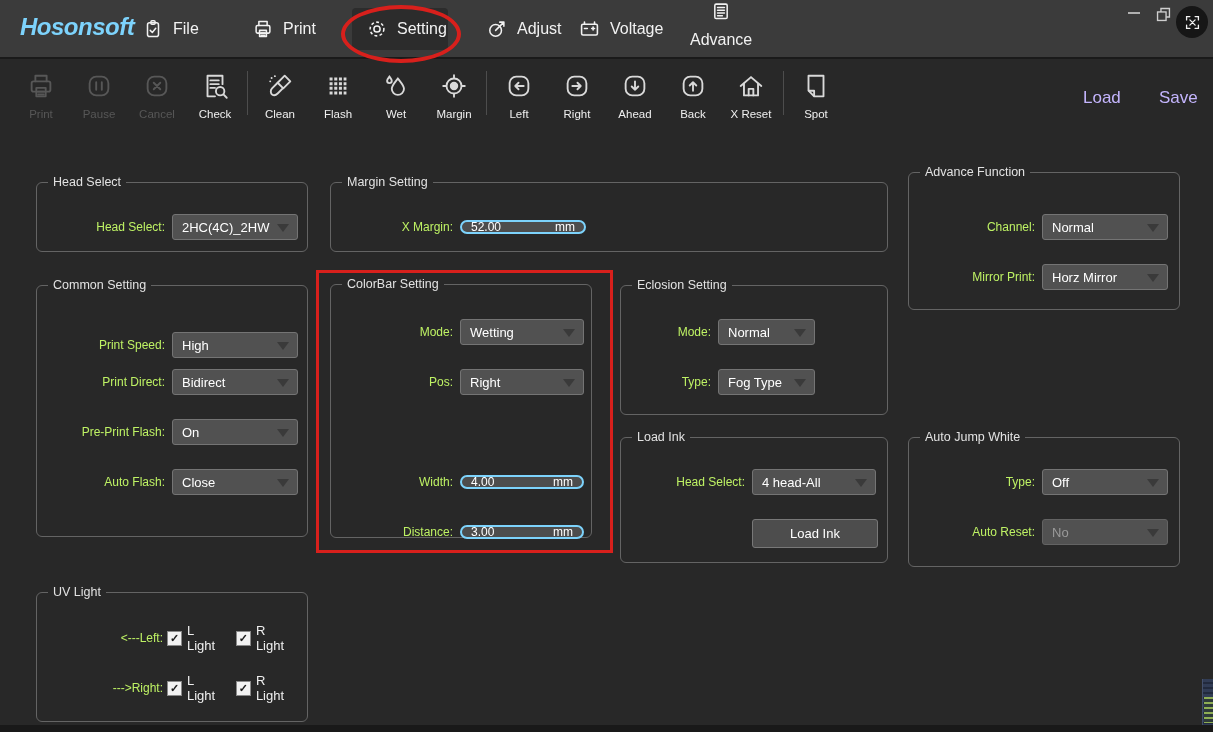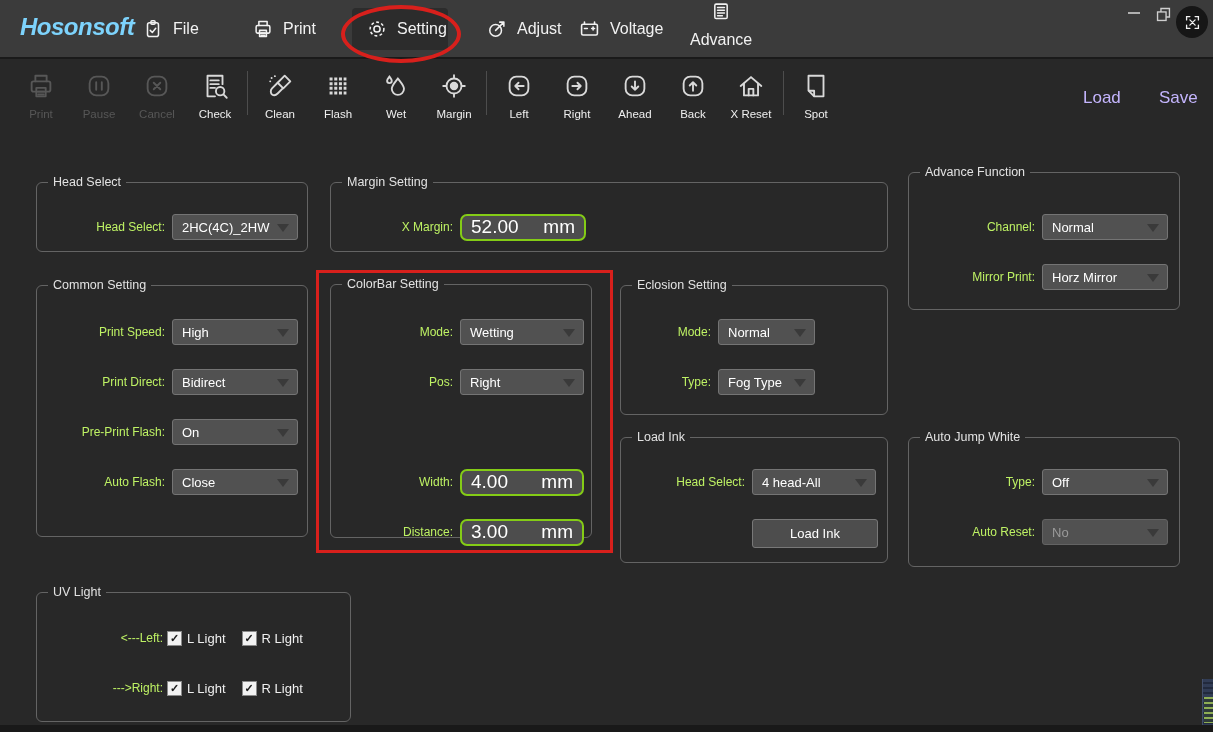--- a/index.html
+++ b/index.html
@@ -28,22 +28,22 @@
 
   
   .panel{position:absolute;border:1px solid #646464;border-radius:6px;box-sizing:border-box;}
   .legend{position:absolute;top:-8px;left:11px;background:#282828;padding:0 5px;font-size:12.5px;color:#e2e2e2;white-space:nowrap;}
   .row{position:absolute;left:0;display:flex;align-items:center;height:26px;width:100%;}
   .lbl{width:128px;text-align:right;margin-right:7px;font-size:12px;color:#bef264;flex:none;white-space:nowrap;}
   .dropdown{position:relative;width:126px;height:26px;background:#515151;border:1px solid #747474;border-radius:3px;
             display:flex;align-items:center;padding:0 9px;box-sizing:border-box;font-size:13px;color:#fff;cursor:default;}
   .dd-arrow{position:absolute;right:8px;top:9px;width:0;height:0;border-left:6px solid transparent;border-right:6px solid transparent;border-top:8px solid #3a3a3a;}
   .dropdown.dim{color:#9a9a9a;border-color:#636363;}
-  .inputbox{width:126px;height:27px;background:#4d4d4d;border:2px solid #84cc16;border-radius:7px;
-            display:flex;align-items:center;justify-content:space-between;padding:0 9px;box-sizing:border-box;font-size:19px;color:#fff;}
+  .inputbox{width:126px;height:14px;background:#4d4d4d;border:2px solid #7dd3fc;border-radius:7px;
+            display:flex;align-items:center;justify-content:space-between;padding:0 9px;box-sizing:border-box;font-size:12px;color:#fff;}
   .btn{width:124px;height:27px;background:#4d4d4d;border:1px solid #787878;border-radius:3px;display:flex;align-items:center;justify-content:center;
        font-size:13px;color:#fff;cursor:default;}
   .checkbox{width:13px;height:13px;background:#f2f2f2;border:1px solid #8a8a8a;display:inline-flex;align-items:center;justify-content:center;
             font-size:11px;font-weight:bold;color:#1c1c1c;flex:none;}
   .cb-label{font-size:13px;color:#efefef;margin:0 16px 0 5px;}
   .red-box{position:absolute;left:316px;top:270px;width:291px;height:277px;border:3px solid #d8201c;z-index:40;pointer-events:none;}
 
   .peek{position:absolute;right:0;top:679px;width:10px;height:47px;border-left:1px solid #44506b;
         background:repeating-linear-gradient(to bottom,#313c55 0 3px,#222a3d 3px 5px);}
   .peek-green{position:absolute;right:0;top:697px;width:9px;height:26px;
@@ -336,21 +336,21 @@
       <span class="lbl" style="width:126px;">Mirror Print:</span>
       <div class="dropdown">
         <span>Horz Mirror</span>
         <span class="dd-arrow"></span>
       </div>
     </div>
   </div>
 
   <div class="panel" style="left:36px;top:285px;width:272px;height:252px;">
     <span class="legend">Common Setting</span>
-    <div class="row" style="top:33px;">
+    <div class="row" style="top:46px;">
       <span class="lbl">Print Speed:</span>
       <div class="dropdown">
         <span>High</span>
         <span class="dd-arrow"></span>
       </div>
     </div>
     <div class="row" style="top:83px;">
       <span class="lbl">Print Direct:</span>
       <div class="dropdown">
         <span>Bidirect</span>
@@ -450,21 +450,21 @@
     </div>
     <div class="row" style="top:81px;">
       <span class="lbl" style="width:126px;">Auto Reset:</span>
       <div class="dropdown dim">
         <span>No</span>
         <span class="dd-arrow"></span>
       </div>
     </div>
   </div>
 
-  <div class="panel" style="left:36px;top:592px;width:315px;height:130px;">
+  <div class="panel" style="left:36px;top:592px;width:272px;height:130px;">
     <span class="legend">UV Light</span>
     <div class="row" style="top:32px;">
       <span class="lbl" style="width:126px;margin-right:4px;">&lt;---Left:</span>
       <span class="checkbox">
           <span>✓</span>
         </span>
       <span class="cb-label">L Light</span>
       <span class="checkbox">
           <span>✓</span>
         </span>

